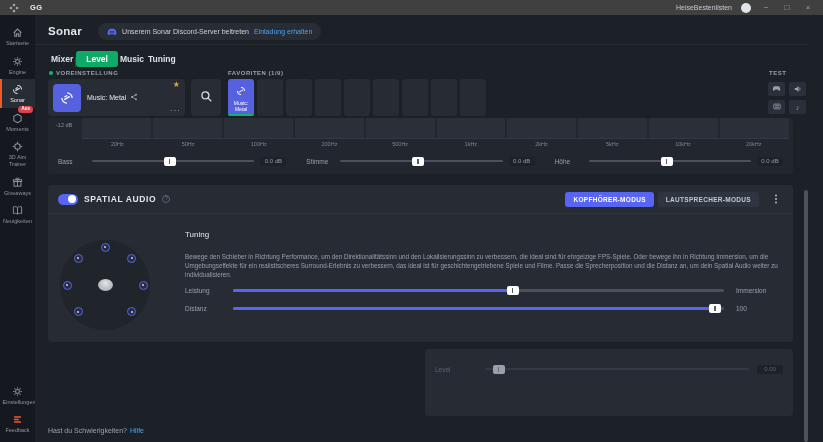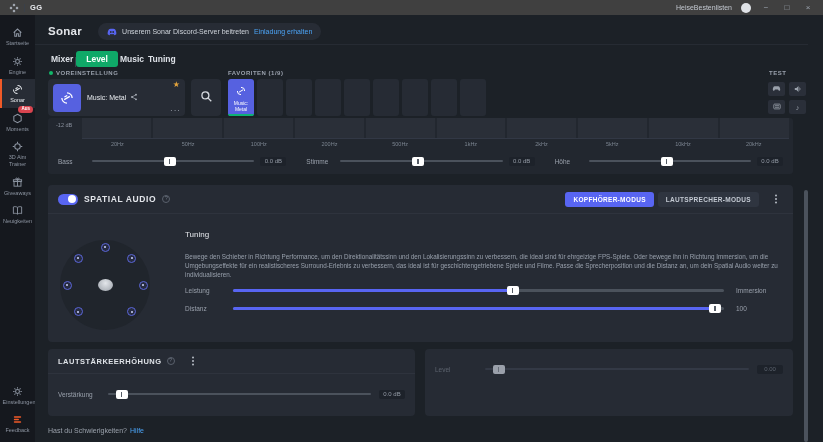--- a/index.html
+++ b/index.html
@@ -473,36 +473,20 @@
               <span class="track">
                 <span class="fill" style="width:99%"></span>
                 <span class="handle" style="left:calc(99% - 10px)"></span>
               </span>
               <span class="sp-right-col">100</span>
             </div>
           </div>
         </div>
       </div>
 
-      <div class="card-small left">
-        <div class="cs-header">
-          <span class="cs-title">LAUTSTÄRKEERHÖHUNG</span>
-          <span class="help">?</span>
-          <span class="kebab">
-              <i></i>
-            </span>
-        </div>
-        <div class="cs-body">
-          <span class="slider-label">Verstärkung</span>
-          <span class="track">
-            <span class="handle" style="left:3%"></span>
-          </span>
-          <span class="value-chip">0.0 dB</span>
-        </div>
-      </div>
 
       <div class="card-small right">
         <div class="cs-body dim">
           <span class="slider-label">Level</span>
           <span class="track">
             <span class="handle" style="left:3%"></span>
           </span>
           <span class="value-chip">0.00</span>
         </div>
       </div>

